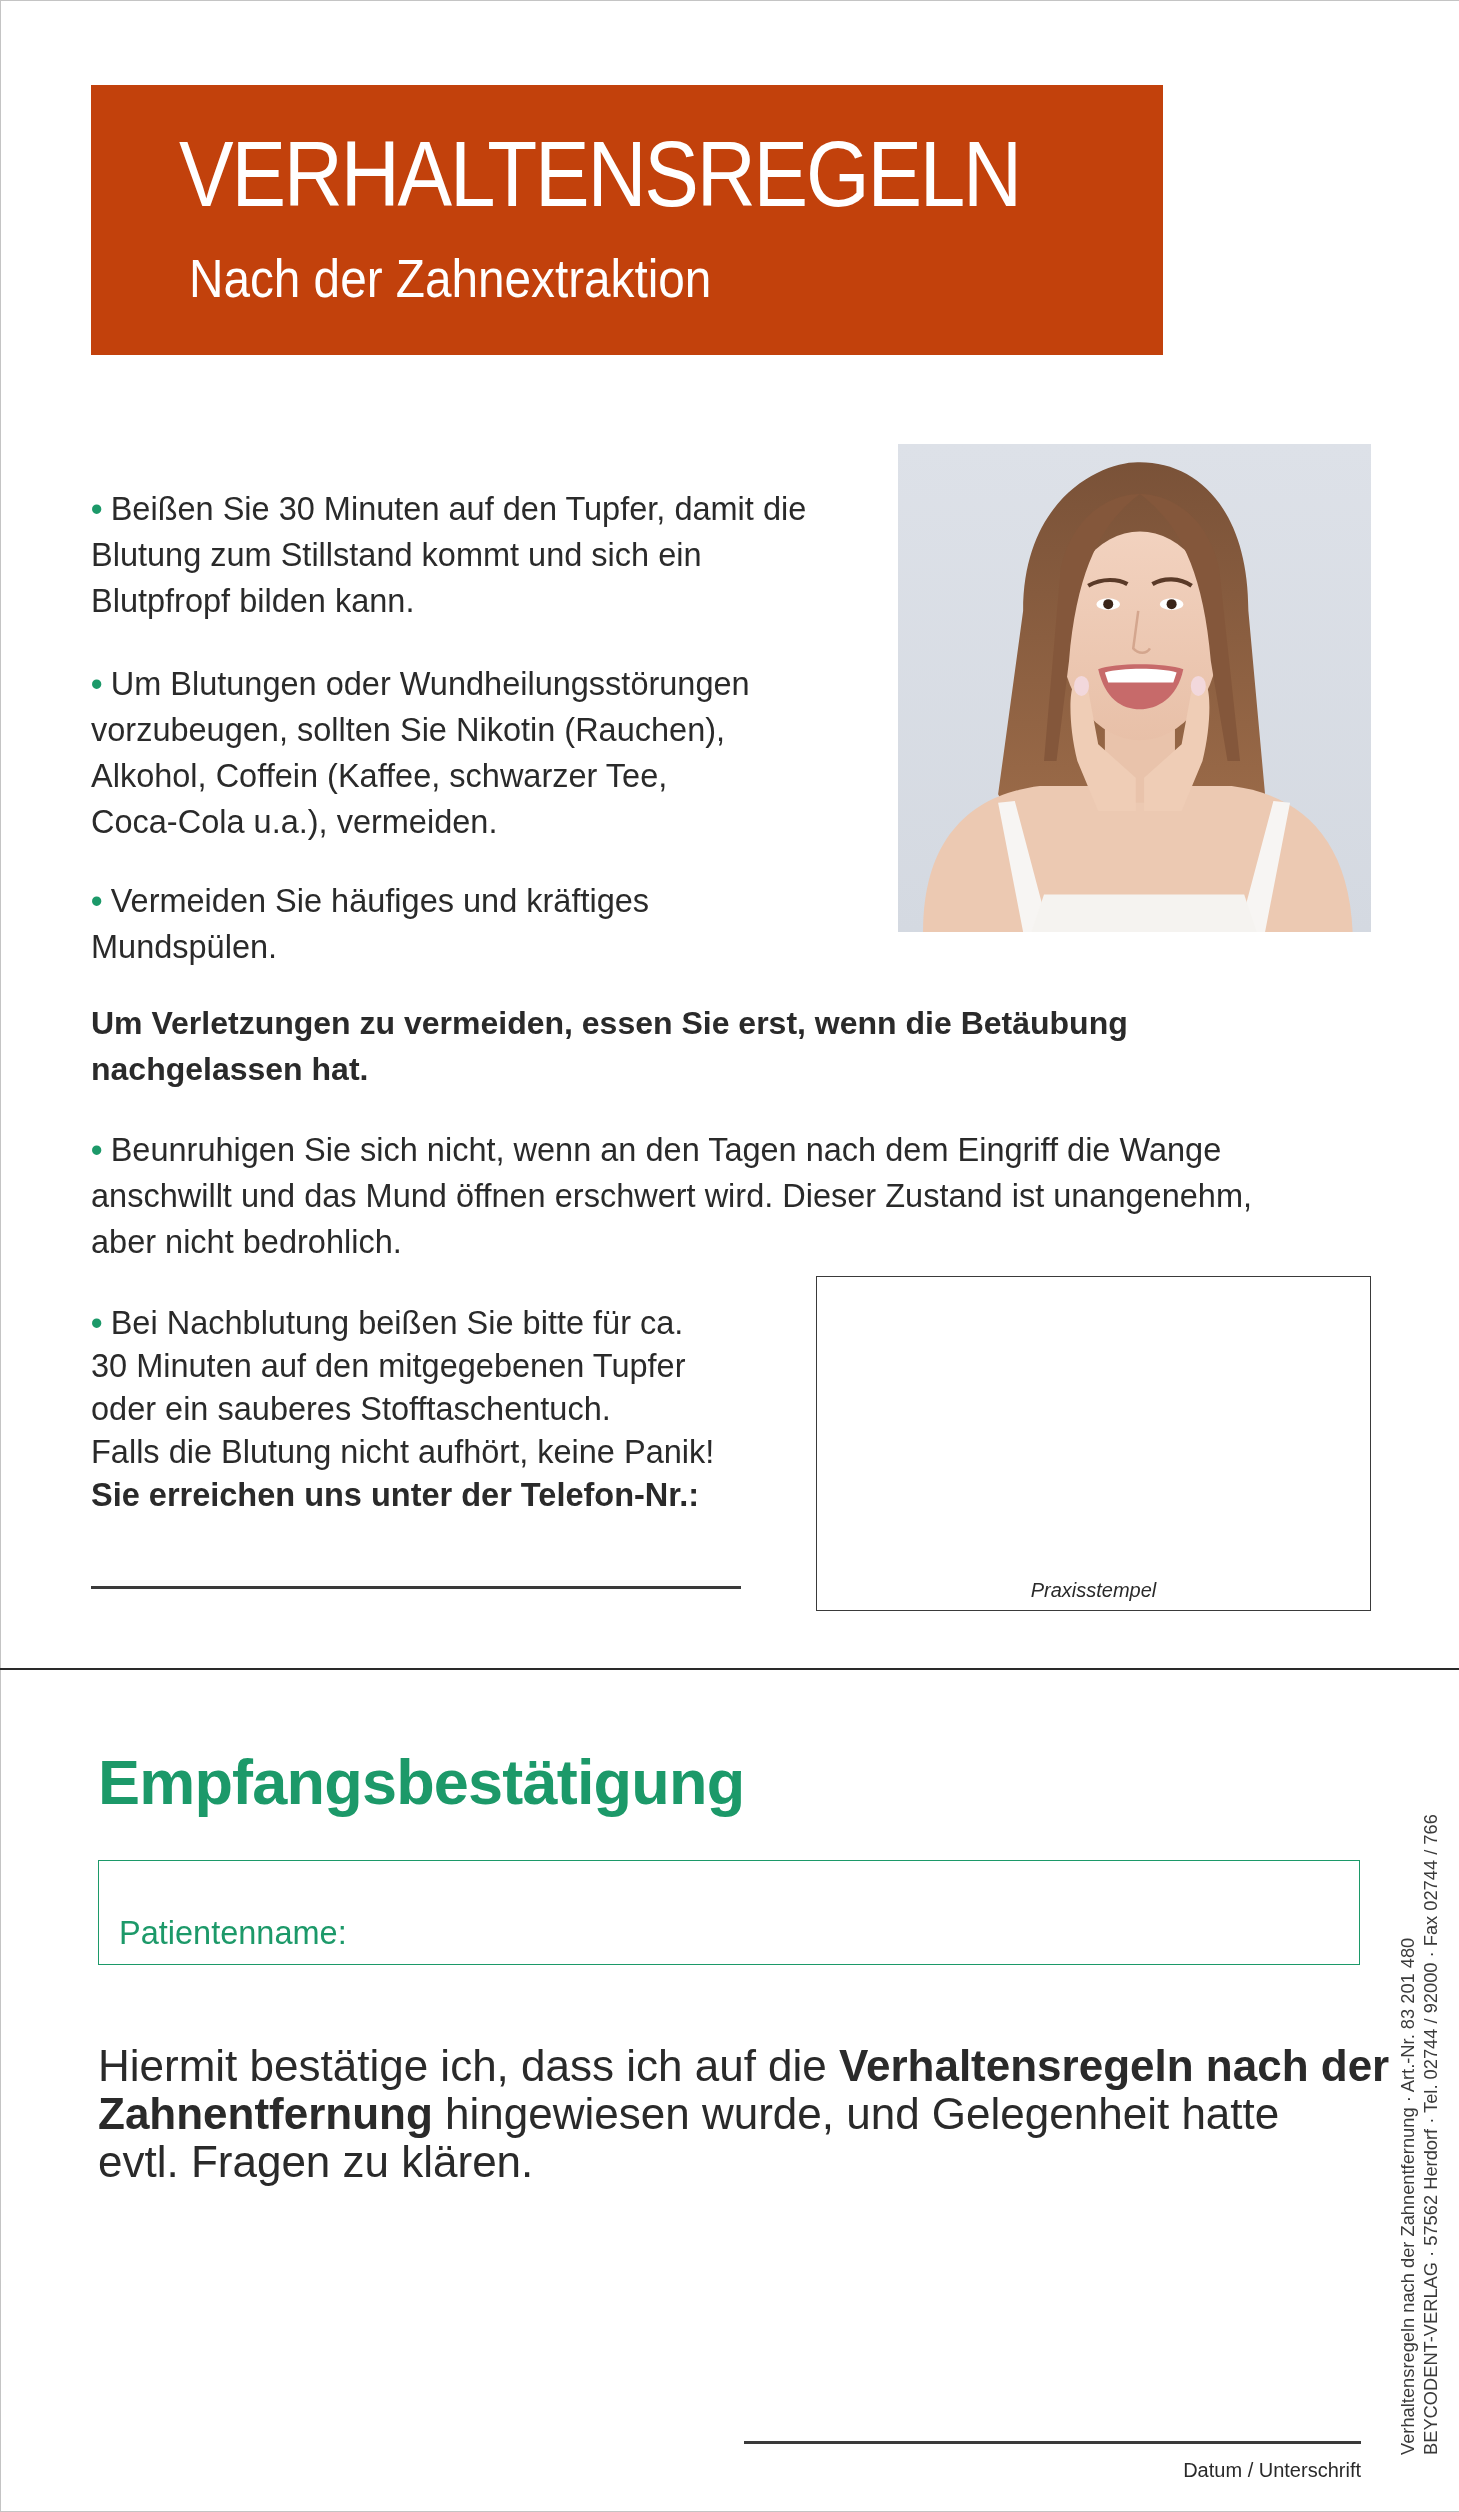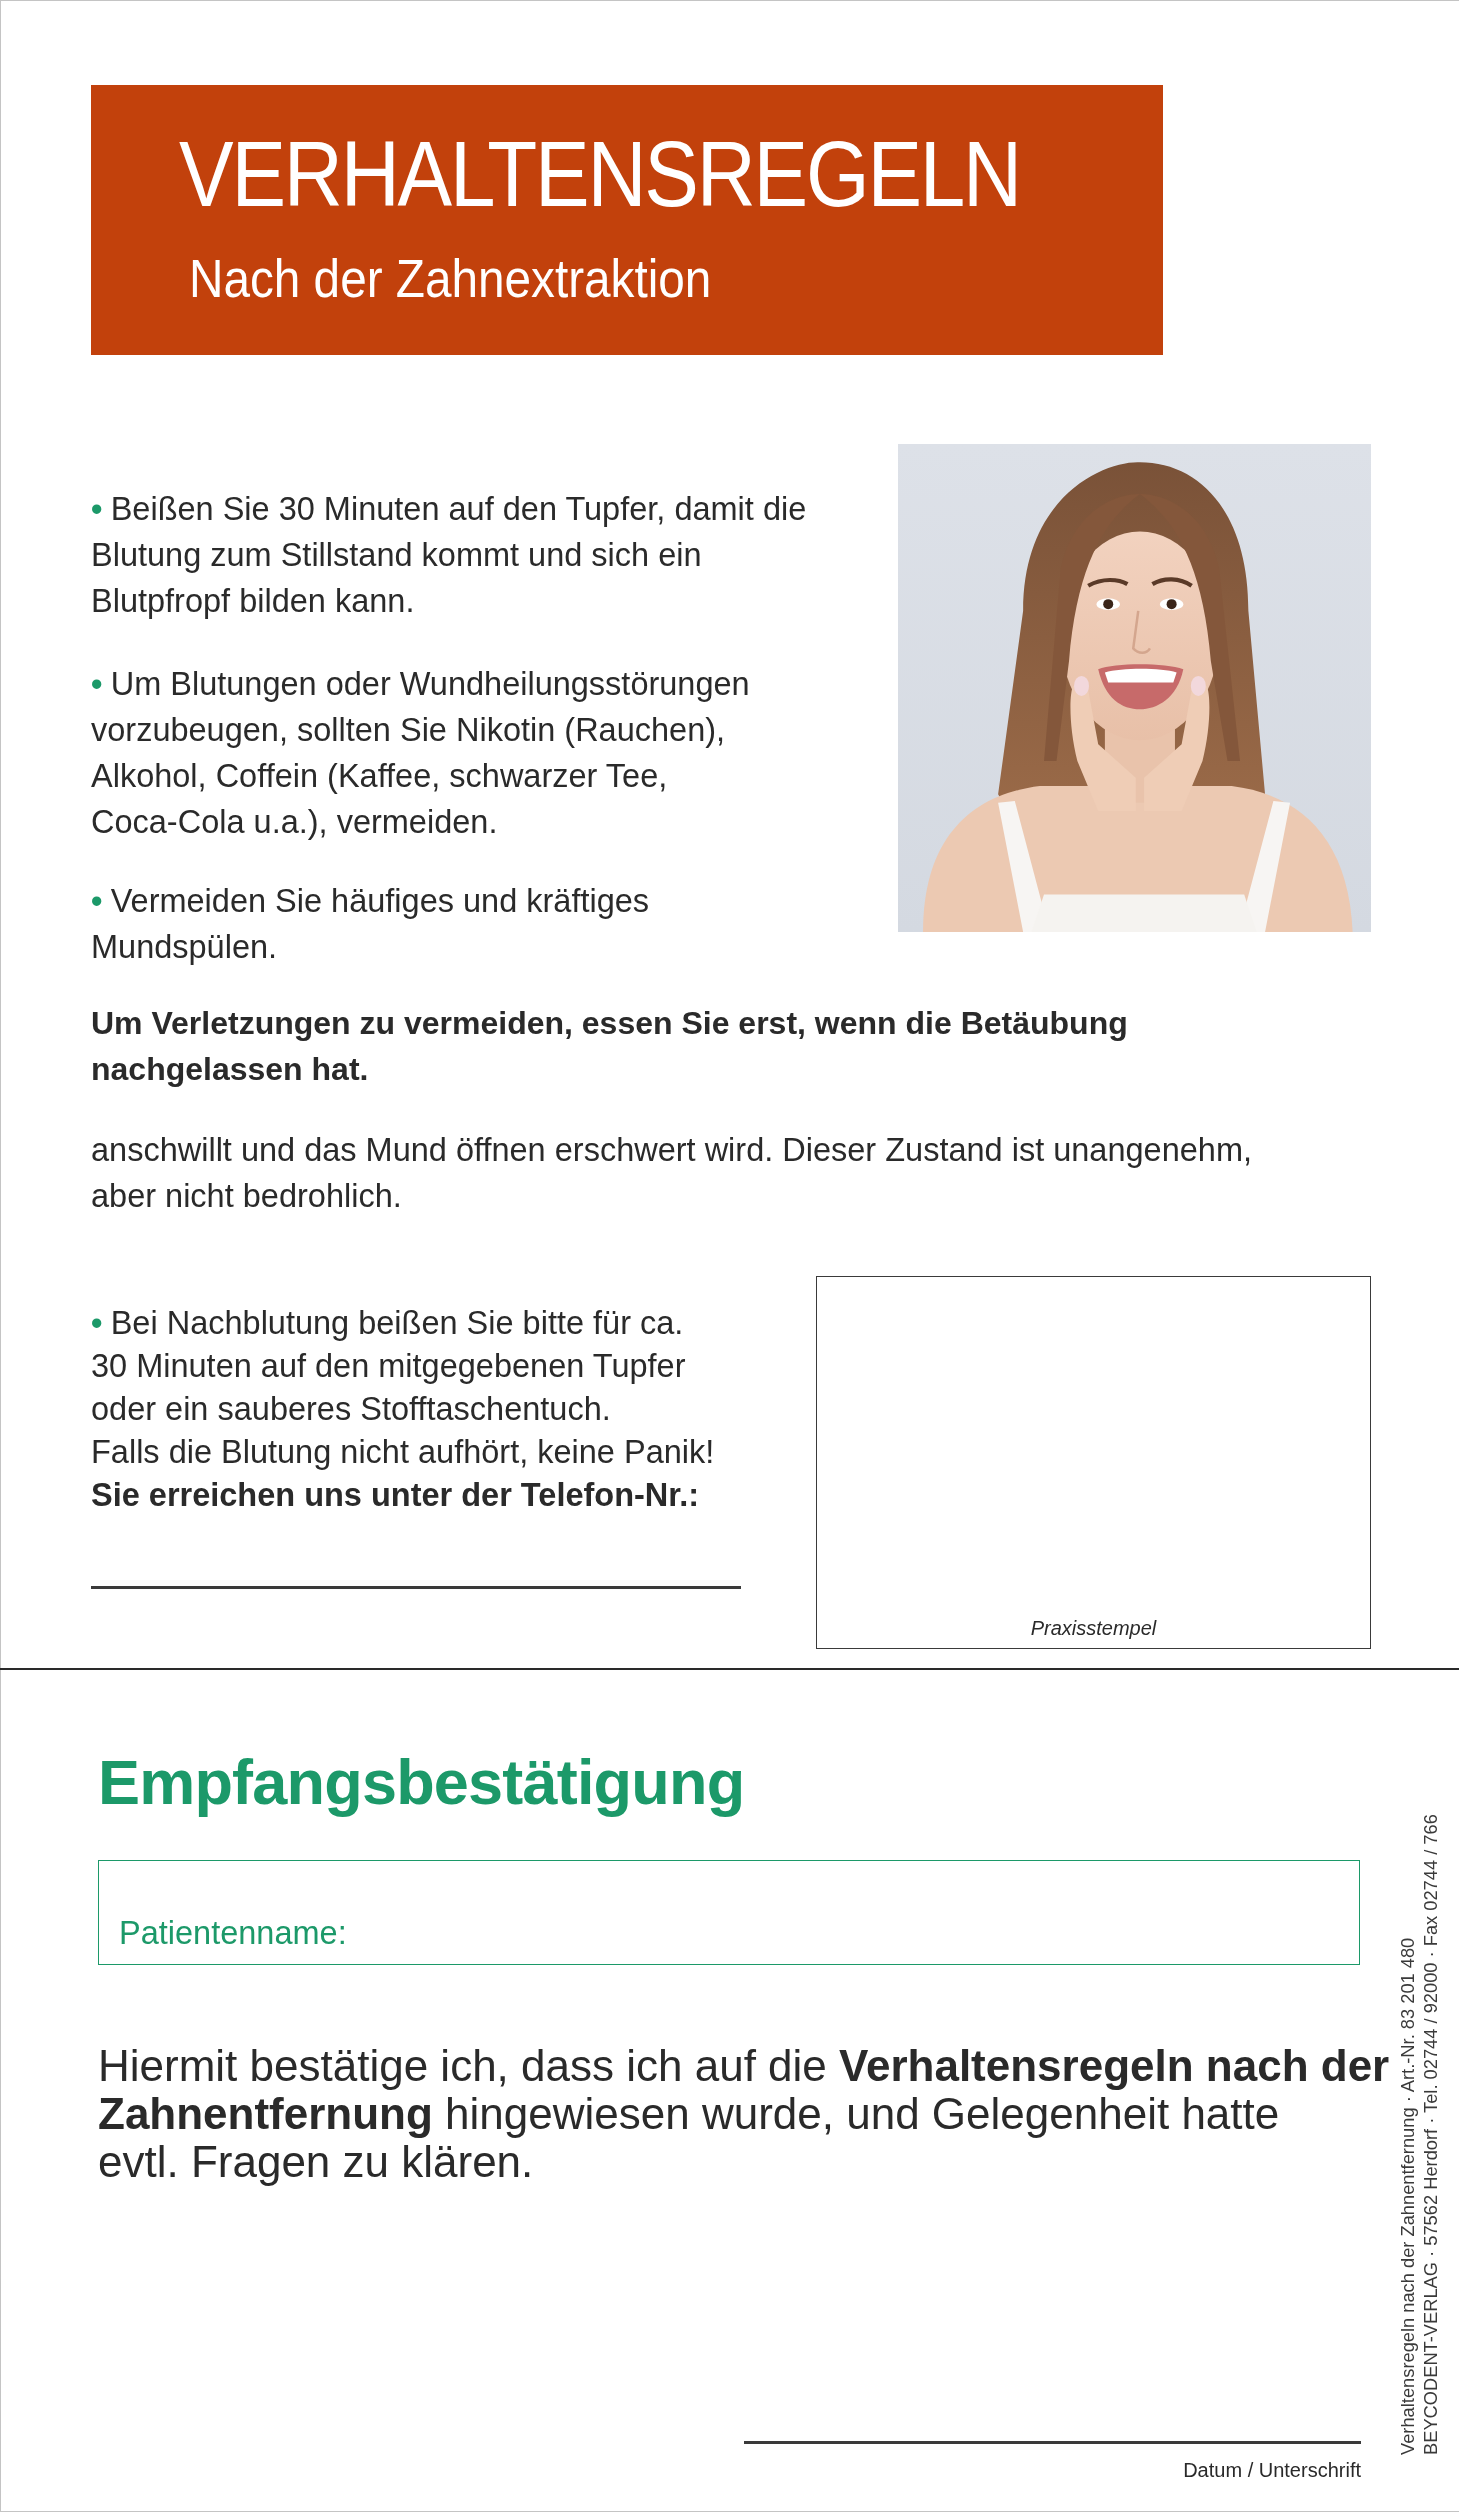--- a/index.html
+++ b/index.html
@@ -49,21 +49,21 @@
   .para { position: absolute; margin-top: 40px; }
   .bold { font-weight: bold; }
 
   .photo {
     position: absolute; left: 898px; top: 444px; width: 473px; height: 488px;
     background: linear-gradient(180deg, #dde1e8 0%, #d4d9e1 100%);
     overflow: hidden;
   }
 
   .stamp-box {
-    position: absolute; left: 816px; top: 1276px; width: 555px; height: 373px;
+    position: absolute; left: 816px; top: 1276px; width: 555px; height: 335px;
     border: 1.7px solid #3a3a3a;
   }
   .stamp-label {
     position: absolute; left: 0; right: 0; bottom: 8.3px; text-align: center;
     font-size: 20px; font-style: italic; color: #2a2a2a;
   }
   .phone-line {
     position: absolute; left: 91px; top: 1586px; width: 650px; height: 2.5px;
     background: #3a3a3a;
   }
@@ -174,20 +174,21 @@
     <ellipse cx="360" cy="290" rx="9" ry="12" fill="#f2d8dc"></ellipse>
   </svg>
 </div>
 
 <div class="para body-text bold" style="left:91px; top:960px; font-size:32px;">
   <div>Um Verletzungen zu vermeiden, essen Sie erst, wenn die Betäubung</div>
   <div>nachgelassen hat.</div>
 </div>
 
 <div class="para body-text" style="left:91px; top:1087px;">
+  <div><span class="bullet">•</span><span>Beunruhigen Sie sich nicht, wenn an den Tagen nach dem Eingriff die Wange</span></div>
   <div>anschwillt und das Mund öffnen erschwert wird. Dieser Zustand ist unangenehm,</div>
   <div>aber nicht bedrohlich.</div>
 </div>
 
 <div class="para body-text" style="left:91px; top:1262px; line-height:43px;">
   <div><span class="bullet">•</span><span>Bei Nachblutung beißen Sie bitte für ca.</span></div>
   <div>30 Minuten auf den mitgegebenen Tupfer</div>
   <div>oder ein sauberes Stofftaschentuch.</div>
   <div>Falls die Blutung nicht aufhört, keine Panik!</div>
   <div class="bold">Sie erreichen uns unter der Telefon-Nr.:</div>

